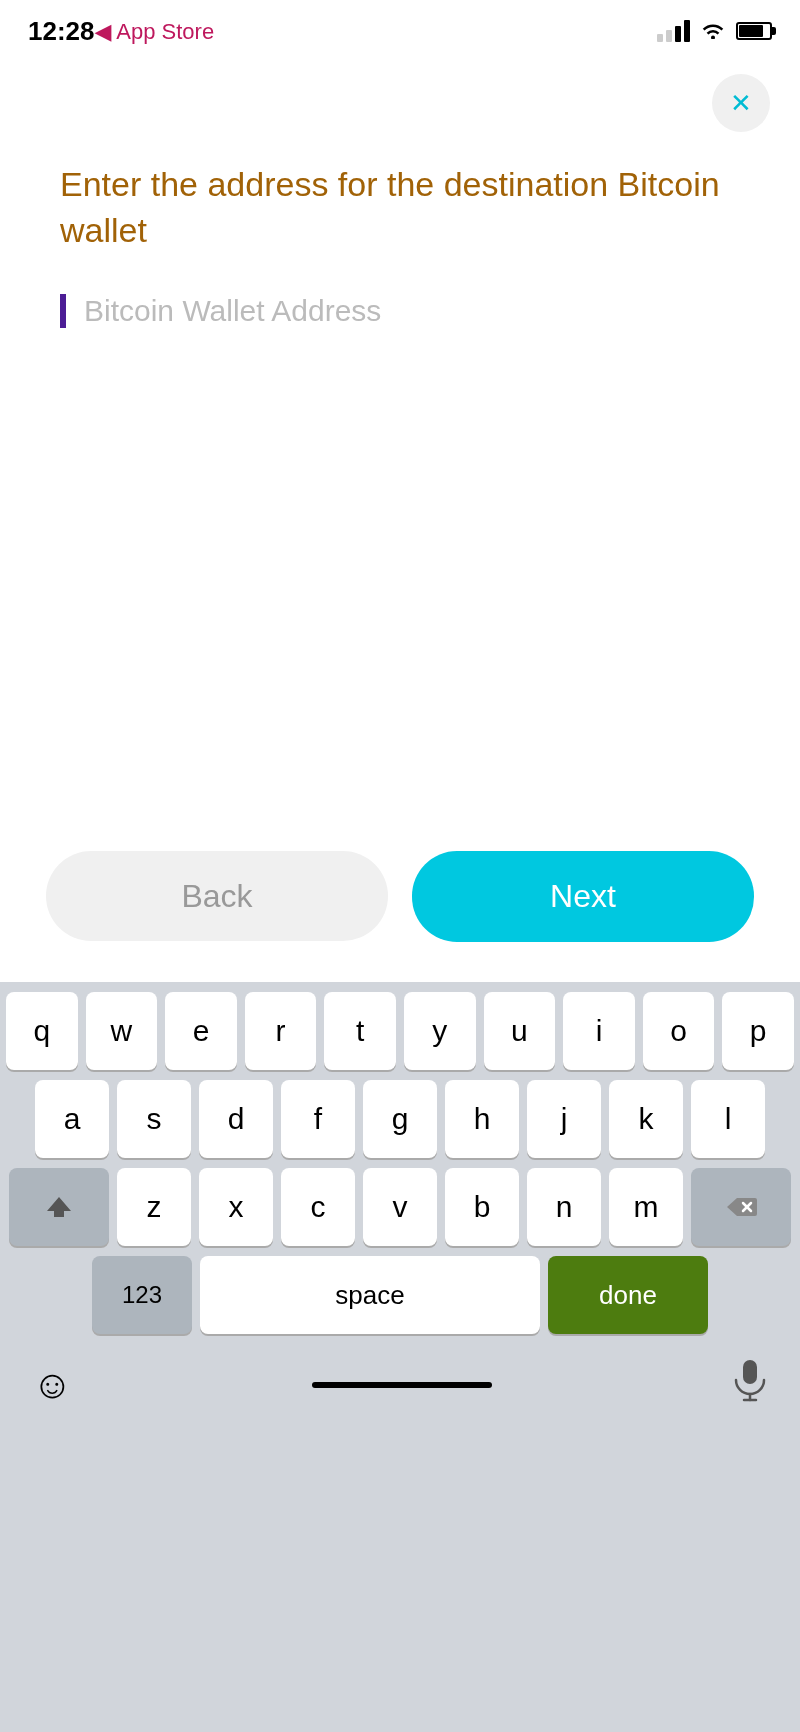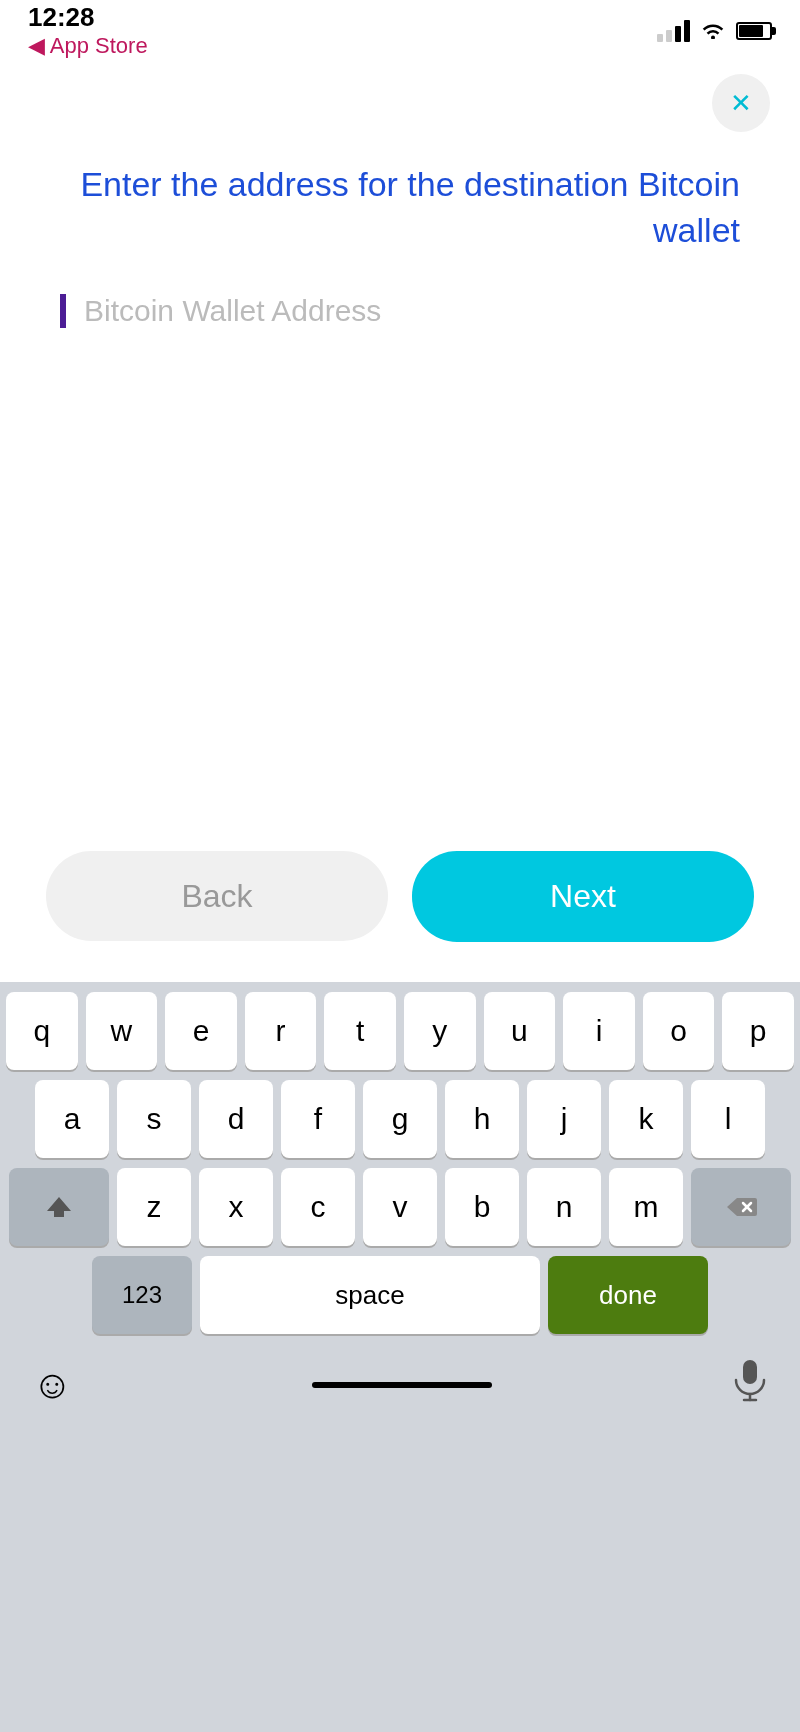--- a/index.html
+++ b/index.html
@@ -16,21 +16,22 @@
     
     .status-bar {
       display: flex;
       justify-content: space-between;
       align-items: center;
       padding: 14px 28px 6px 28px;
       height: 54px;
     }
     .status-left {
       display: flex;
-      flex-direction: column;
+      flex-direction: row;
+      text-align: right;
     }
     .status-time {
       font-size: 26px;
       font-weight: 600;
       color: #000;
       line-height: 1.1;
     }
     .status-nav {
       font-size: 22px;
       color: #be185d;
@@ -108,25 +109,24 @@
       font-weight: 300;
       line-height: 1;
     }
 
     
     .main-content {
       padding: 20px 60px 0 60px;
     }
     .instruction-text {
       font-size: 34px;
-      color: #1d4ed8;
+      color: #a16207;
       line-height: 1.35;
       font-weight: 300;
       margin-bottom: 40px;
-      text-align: right;
     }
 
     
     .address-input-wrapper {
       border-left: 6px solid #4c1d95;
       padding-left: 18px;
     }
     .address-input {
       border: none;
       outline: none;

